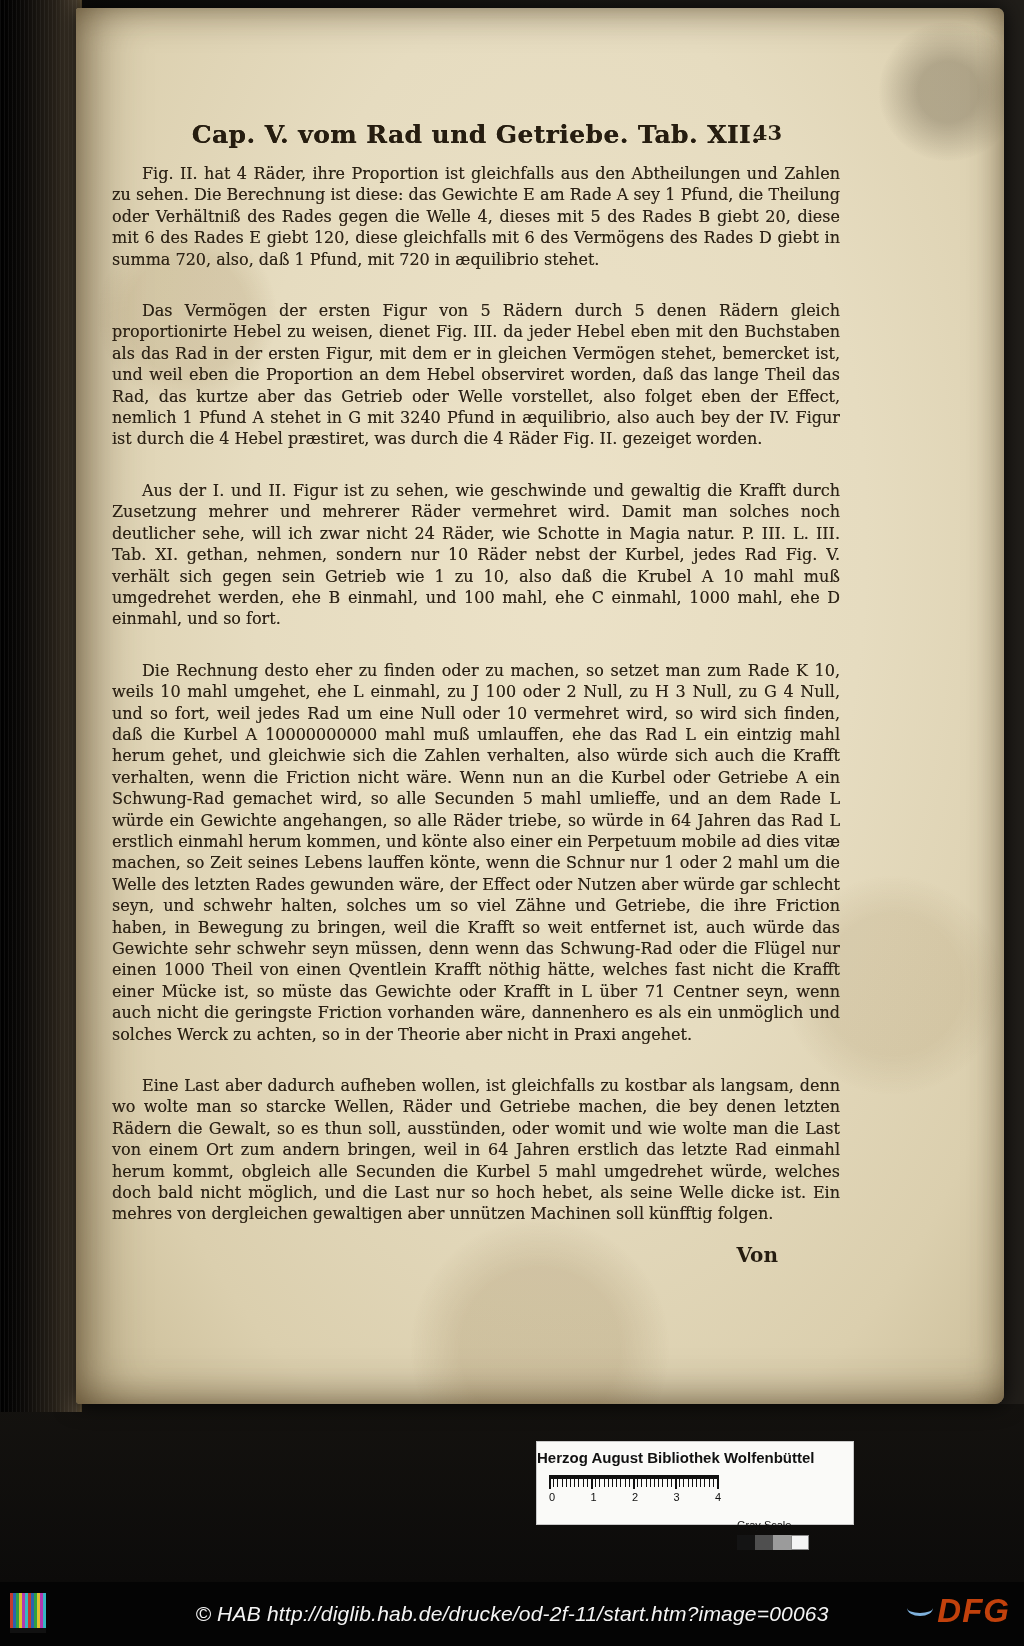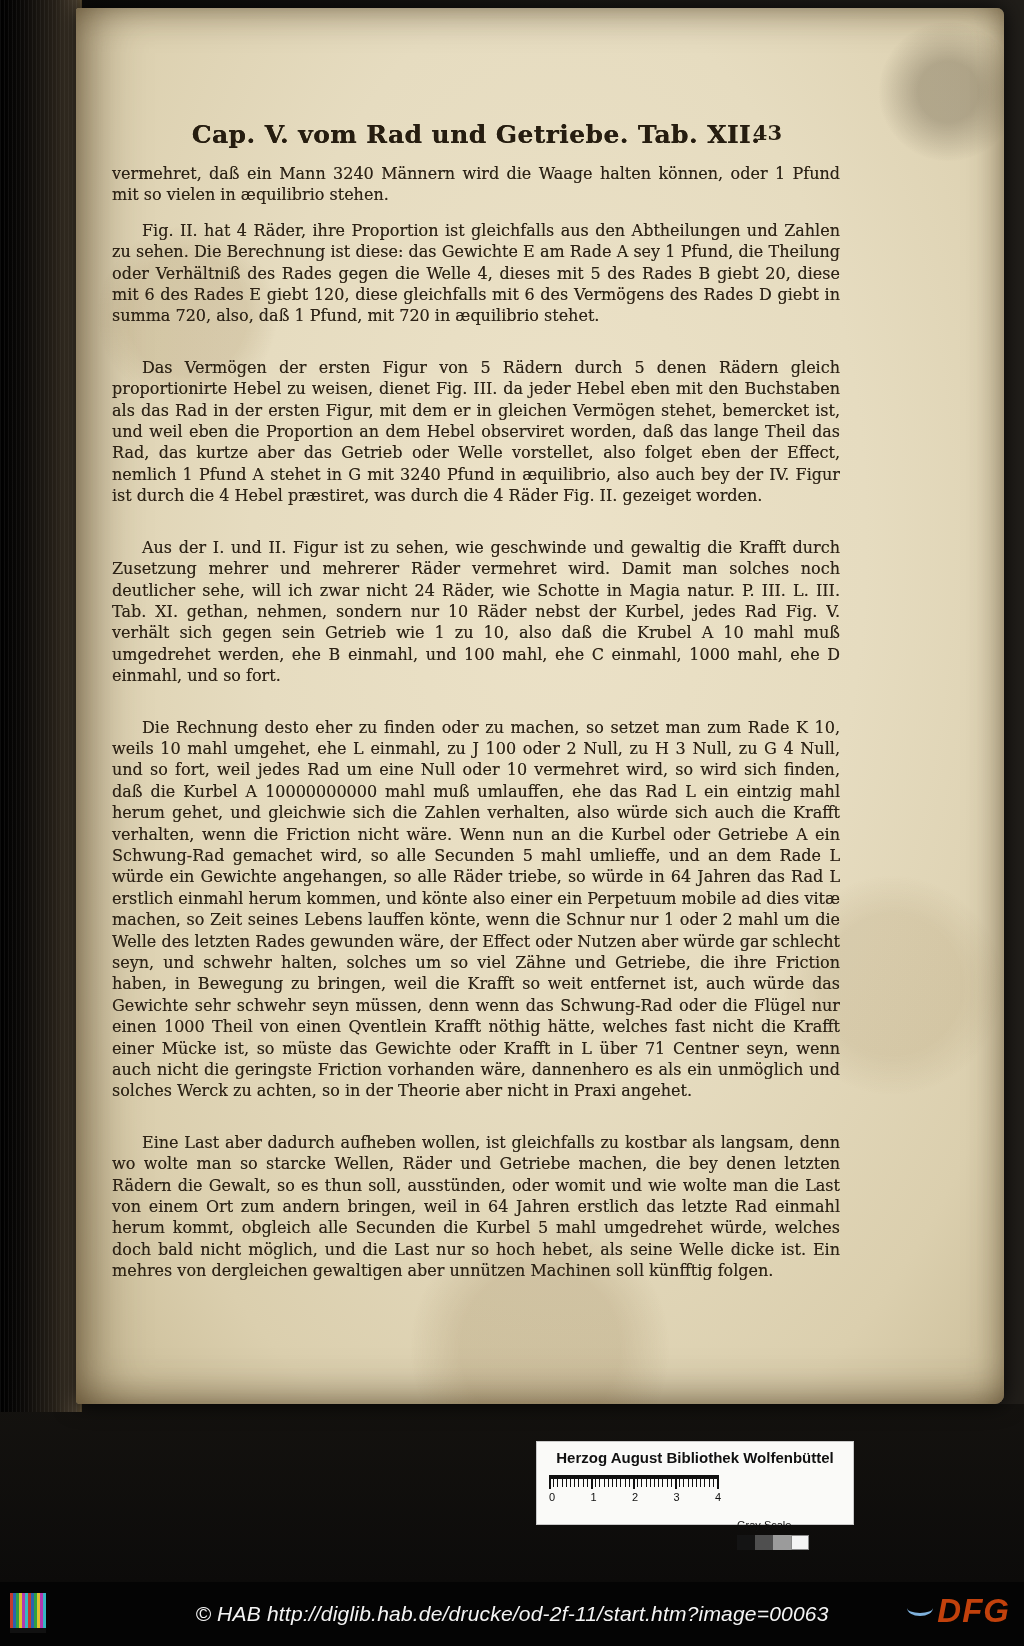--- a/index.html
+++ b/index.html
@@ -76,21 +76,21 @@
     margin-top:18px; text-align:right; padding-right:62px;
     font-size:20px; font-weight:bold; color:#261d10;
   }
 
   
   .plate {
     position:absolute; left:536px; top:1441px; width:318px; height:84px;
     background:#fafaf8; border:1px solid #c9c9c9;
     font-family:"Liberation Sans", sans-serif; color:#111;
   }
-  .plate-title { text-align:center; font-weight:bold; font-size:15px; margin-top:7px; }
+  .plate-title { font-weight:bold; font-size:15px; margin-top:7px; }
   .plate-row { display:flex; align-items:flex-start; margin:9px 10px 0 12px; }
   .ruler { width:172px; }
   .ruler-ticks {
     height:14px; width:170px;
     border-top:4px solid #111;
     background:
       repeating-linear-gradient(90deg,#111 0 2px, transparent 2px 42px),
       repeating-linear-gradient(90deg,#111 0 1px, transparent 1px 4.2px);
     background-size:100% 100%, 100% 8px;
     background-repeat:no-repeat, no-repeat;
@@ -145,27 +145,27 @@
 
 <div class="page">
   <div class="page-stains"></div>
   <div class="page-content">
 
     <div class="page-header">
       <span class="chapter-heading">Cap. V. vom Rad und Getriebe. Tab. XII.</span>
       <span class="page-number">43</span>
     </div>
 
-    <p class="para">vermehret, daß ein Mann 3240 Männern wird die Waage halten können, oder 1 Pfund mit so vielen in æquilibrio stehen.</p>
     <p class="para indent tight">Fig. II. hat 4 Räder, ihre Proportion ist gleichfalls aus den Abtheilungen und Zahlen zu sehen. Die Berechnung ist diese: das Gewichte E am Rade A sey 1 Pfund, die Theilung oder Verhältniß des Rades gegen die Welle 4, dieses mit 5 des Rades B giebt 20, diese mit 6 des Rades E giebt 120, diese gleichfalls mit 6 des Vermögens des Rades D giebt in summa 720, also, daß 1 Pfund, mit 720 in æquilibrio stehet.</p>
     <p class="para indent gap">Das Vermögen der ersten Figur von 5 Rädern durch 5 denen Rädern gleich proportionirte Hebel zu weisen, dienet Fig. III. da jeder Hebel eben mit den Buchstaben als das Rad in der ersten Figur, mit dem er in gleichen Vermögen stehet, bemercket ist, und weil eben die Proportion an dem Hebel observiret worden, daß das lange Theil das Rad, das kurtze aber das Getrieb oder Welle vorstellet, also folget eben der Effect, nemlich 1 Pfund A stehet in G mit 3240 Pfund in æquilibrio, also auch bey der IV. Figur ist durch die 4 Hebel præstiret, was durch die 4 Räder Fig. II. gezeiget worden.</p>
     <p class="para indent gap">Aus der I. und II. Figur ist zu sehen, wie geschwinde und gewaltig die Krafft durch Zusetzung mehrer und mehrerer Räder vermehret wird. Damit man solches noch deutlicher sehe, will ich zwar nicht 24 Räder, wie Schotte in Magia natur. P. III. L. III. Tab. XI. gethan, nehmen, sondern nur 10 Räder nebst der Kurbel, jedes Rad Fig. V. verhält sich gegen sein Getrieb wie 1 zu 10, also daß die Krubel A 10 mahl muß umgedrehet werden, ehe B einmahl, und 100 mahl, ehe C einmahl, 1000 mahl, ehe D einmahl, und so fort.</p>
     <p class="para indent gap">Die Rechnung desto eher zu finden oder zu machen, so setzet man zum Rade K 10, weils 10 mahl umgehet, ehe L einmahl, zu J 100 oder 2 Null, zu H 3 Null, zu G 4 Null, und so fort, weil jedes Rad um eine Null oder 10 vermehret wird, so wird sich finden, daß die Kurbel A 10000000000 mahl muß umlauffen, ehe das Rad L ein eintzig mahl herum gehet, und gleichwie sich die Zahlen verhalten, also würde sich auch die Krafft verhalten, wenn die Friction nicht wäre. Wenn nun an die Kurbel oder Getriebe A ein Schwung-Rad gemachet wird, so alle Secunden 5 mahl umlieffe, und an dem Rade L würde ein Gewichte angehangen, so alle Räder triebe, so würde in 64 Jahren das Rad L erstlich einmahl herum kommen, und könte also einer ein Perpetuum mobile ad dies vitæ machen, so Zeit seines Lebens lauffen könte, wenn die Schnur nur 1 oder 2 mahl um die Welle des letzten Rades gewunden wäre, der Effect oder Nutzen aber würde gar schlecht seyn, und schwehr halten, solches um so viel Zähne und Getriebe, die ihre Friction haben, in Bewegung zu bringen, weil die Krafft so weit entfernet ist, auch würde das Gewichte sehr schwehr seyn müssen, denn wenn das Schwung-Rad oder die Flügel nur einen 1000 Theil von einen Qventlein Krafft nöthig hätte, welches fast nicht die Krafft einer Mücke ist, so müste das Gewichte oder Krafft in L über 71 Centner seyn, wenn auch nicht die geringste Friction vorhanden wäre, dannenhero es als ein unmöglich und solches Werck zu achten, so in der Theorie aber nicht in Praxi angehet.</p>
     <p class="para indent gap">Eine Last aber dadurch aufheben wollen, ist gleichfalls zu kostbar als langsam, denn wo wolte man so starcke Wellen, Räder und Getriebe machen, die bey denen letzten Rädern die Gewalt, so es thun soll, ausstünden, oder womit und wie wolte man die Last von einem Ort zum andern bringen, weil in 64 Jahren erstlich das letzte Rad einmahl herum kommt, obgleich alle Secunden die Kurbel 5 mahl umgedrehet würde, welches doch bald nicht möglich, und die Last nur so hoch hebet, als seine Welle dicke ist. Ein mehres von dergleichen gewaltigen aber unnützen Machinen soll künfftig folgen.</p>
 
+    <div class="catchword">Von</div>
   </div>
 </div>
 
 <div class="plate">
   <div class="plate-title">Herzog August Bibliothek Wolfenbüttel</div>
   <div class="plate-row">
     <div class="ruler">
       <div class="ruler-ticks"></div>
       <div class="ruler-labels">
         <span>0</span>

